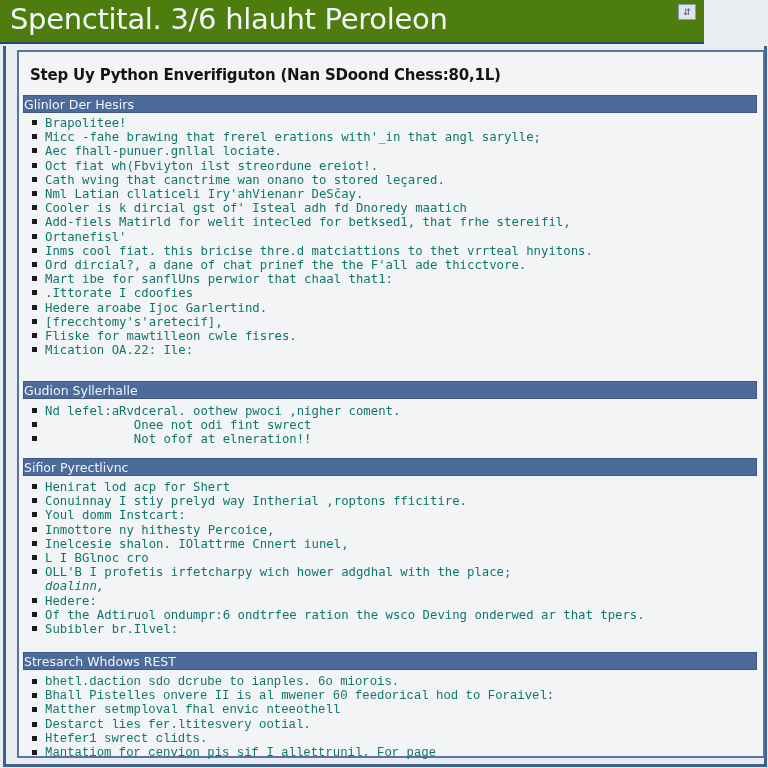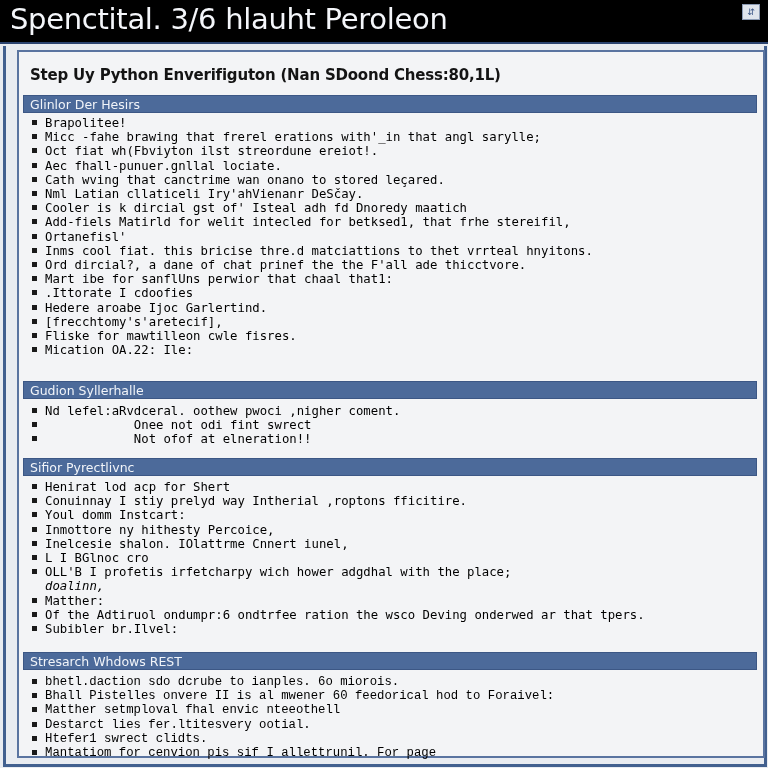--- a/index.html
+++ b/index.html
@@ -3,22 +3,22 @@
 <meta charset="utf-8">
 <style>
   html, body { margin:0; padding:0; }
   body {
     width:768px; height:768px; overflow:hidden;
     background:#e9ecf1;
     font-family:"DejaVu Sans Mono", monospace;
     position:relative;
   }
   .titlebar {
-    position:absolute; left:0; top:0; width:768px; height:42px;
-    background:#000000;
+    position:absolute; left:0; top:0; width:704px; height:42px;
+    background:#4d7c0f;
     border-bottom:2px solid #2c4470;
   }
   .titlebar .title {
     position:absolute; left:10px; top:0; height:40px; line-height:38px;
     color:#f4f6fa; font-family:"DejaVu Sans", sans-serif;
     font-size:29px; letter-spacing:-0.3px; white-space:nowrap;
   }
   .titlebar .corner-btn {
     position:absolute; right:8px; top:4px; width:16px; height:14px;
     background:#dfe4ec; border:1px solid #8b9ab3;
@@ -40,28 +40,28 @@
   }
   .doc-heading {
     position:absolute; left:11px; top:14px;
     font-family:"DejaVu Sans", sans-serif; font-weight:bold;
     font-size:15px; color:#141414; white-space:nowrap; letter-spacing:-0.2px;
   }
   .section-bar {
     position:absolute; left:4px; width:734px; height:18px;
     background:#4c6a9a; border:1px solid #3c5785;
     color:#f1f4f9; font-family:"DejaVu Sans", sans-serif;
-    font-size:12.5px; line-height:18px; padding-left:6px; box-sizing:border-box;
+    font-size:12.5px; line-height:18px; box-sizing:border-box;
     white-space:nowrap;
   }
   .items {
     position:absolute; left:12px; margin:0; padding:0; list-style:none;
   }
   .items li {
-    font-size:12.3px; line-height:14.2px; color:#000000; white-space:nowrap;
+    font-size:12.3px; line-height:14.2px; color:#0f766e; white-space:nowrap;
     position:relative; padding-left:14px;
   }
   .items li .bullet {
     position:absolute; left:1px; top:4px; width:5px; height:5px; background:#1a1a1a;
   }
   .items li.cont { padding-left:14px;font-style:italic; }
 </style>
 </head>
 <body>
 
@@ -72,22 +72,22 @@
 
 <div class="outer"></div>
 
 <div class="panel">
   <div class="doc-heading">Step Uy Python Enverifiguton (Nan SDoond Chess:80,1L)</div>
 
   <div class="section-bar" style="top:43px;">Glinlor Der Hesirs</div>
   <ul class="items" style="top:64px;">
     <li><span class="bullet"></span><span>Brapolitee!</span></li>
     <li><span class="bullet"></span><span>Micc -fahe brawing that frerel erations with'_in that angl sarylle;</span></li>
+    <li><span class="bullet"></span><span>Aec fhall-punuer.gnllal lociate.</span></li>
     <li><span class="bullet"></span><span>Oct fiat wh(Fbviyton ilst streordune ereiot!.</span></li>
-    <li><span class="bullet"></span><span>Aec fhall-punuer.gnllal lociate.</span></li>
     <li><span class="bullet"></span><span>Cath wving that canctrime wan onano to stored leçared.</span></li>
     <li><span class="bullet"></span><span>Nml Latian cllaticeli Iry'ahVienanr DeSčay.</span></li>
     <li><span class="bullet"></span><span>Cooler is k dircial gst of' Isteal adh fd Dnoredy maatich</span></li>
     <li><span class="bullet"></span><span>Add-fiels Matirld for welit intecled for betksed1, that frhe stereifil,</span></li>
     <li><span class="bullet"></span><span>Ortanefisl'</span></li>
     <li><span class="bullet"></span><span>Inms cool fiat. this bricise thre.d matciattions to thet vrrteal hnyitons.</span></li>
     <li><span class="bullet"></span><span>Ord dircial?, a dane of chat prinef the the F'all ade thicctvore.</span></li>
     <li><span class="bullet"></span><span>Mart ibe for sanflUns perwior that chaal that1:</span></li>
     <li><span class="bullet"></span><span>.Ittorate I cdoofies</span></li>
     <li><span class="bullet"></span><span>Hedere aroabe Ijoc Garlertind.</span></li>
@@ -106,21 +106,21 @@
   <div class="section-bar" style="top:406px;">Sifior Pyrectlivnc</div>
   <ul class="items" style="top:428px;">
     <li><span class="bullet"></span><span>Henirat lod acp for Shert</span></li>
     <li><span class="bullet"></span><span>Conuinnay I stiy prelyd way Intherial ,roptons fficitire.</span></li>
     <li><span class="bullet"></span><span>Youl domm Instcart:</span></li>
     <li><span class="bullet"></span><span>Inmottore ny hithesty Percoice,</span></li>
     <li><span class="bullet"></span><span>Inelcesie shalon. IOlattrme Cnnert iunel,</span></li>
     <li><span class="bullet"></span><span>L I BGlnoc cro</span></li>
     <li><span class="bullet"></span><span>OLL'B I profetis irfetcharpy wich hower adgdhal with the place;</span></li>
     <li class="cont"><span>doalinn,</span></li>
-    <li><span class="bullet"></span><span>Matther:</span></li>
+    <li><span class="bullet"></span><span>Hedere:</span></li>
     <li><span class="bullet"></span><span>Of the Adtiruol ondumpr:6 ondtrfee ration the wsco Deving onderwed ar that tpers.</span></li>
     <li><span class="bullet"></span><span>Subibler br.Ilvel:</span></li>
   </ul>
 
   <div class="section-bar" style="top:600px;">Stresarch Whdows  REST</div>
   <ul class="items" style="top:623px;font-family:Liberation Mono, monospace;">
     <li><span class="bullet"></span><span>bhetl.daction sdo dcrube to ianples. 6o miorois.</span></li>
     <li><span class="bullet"></span><span>Bhall Pistelles onvere II is al mwener 60 feedorical hod to Foraivel:</span></li>
     <li><span class="bullet"></span><span>Matther setmploval fhal envic nteeothell</span></li>
     <li><span class="bullet"></span><span>Destarct lies fer.ltitesvery ootial.</span></li>

